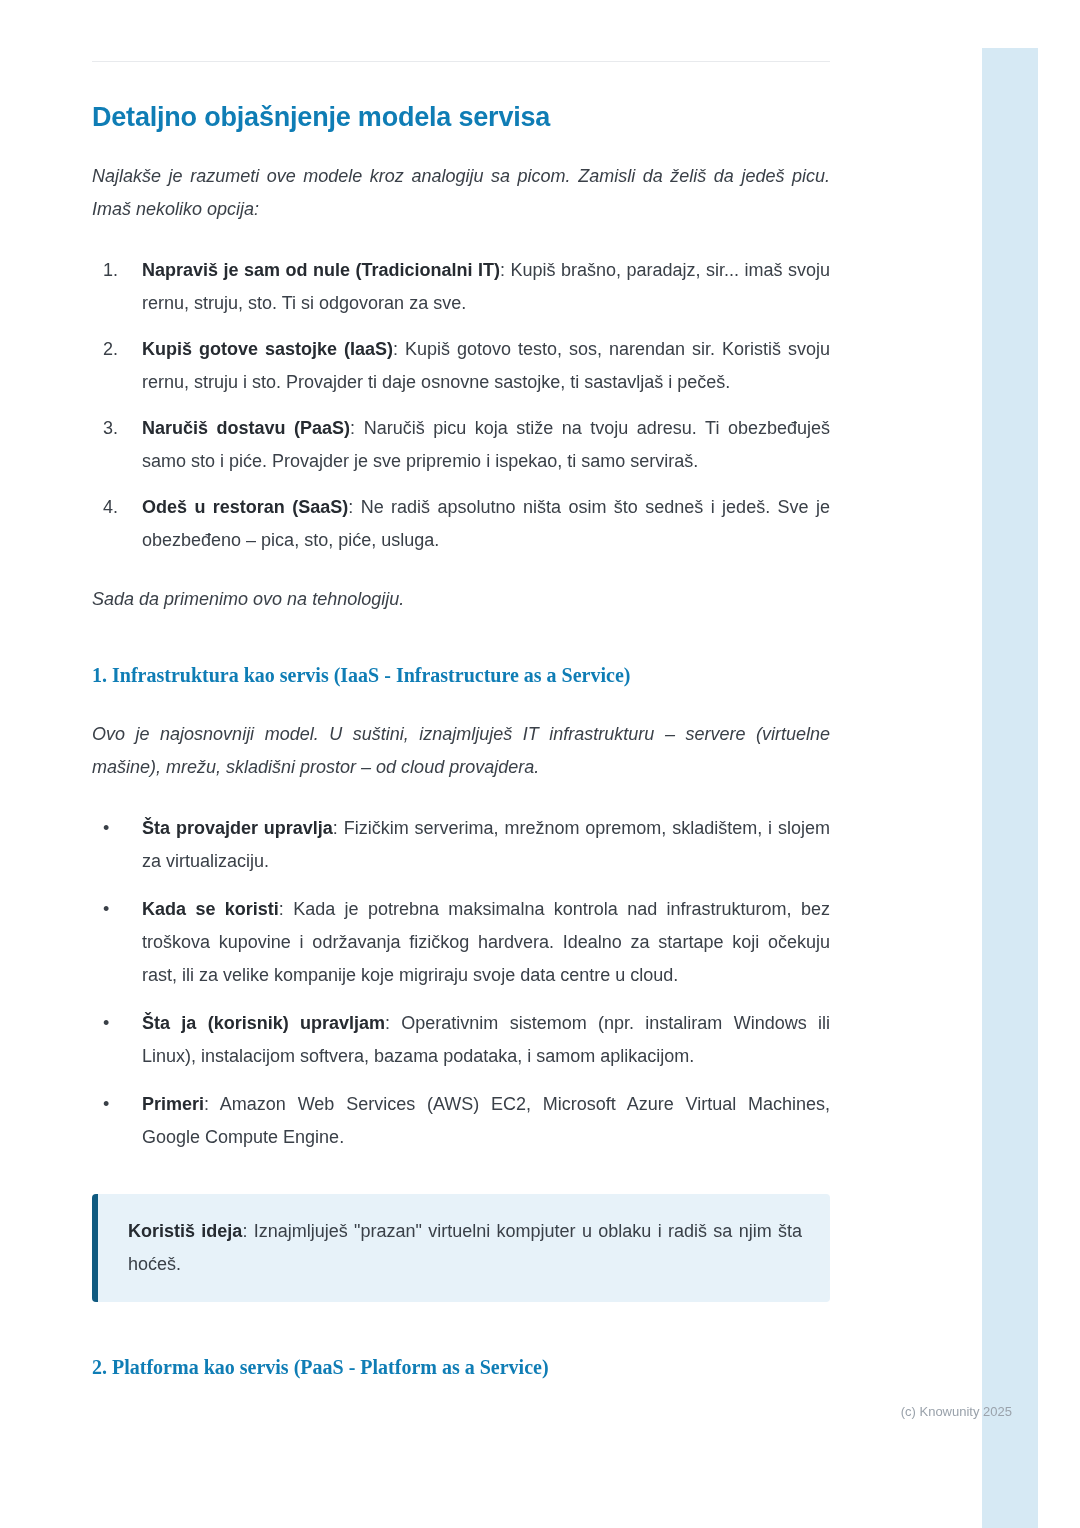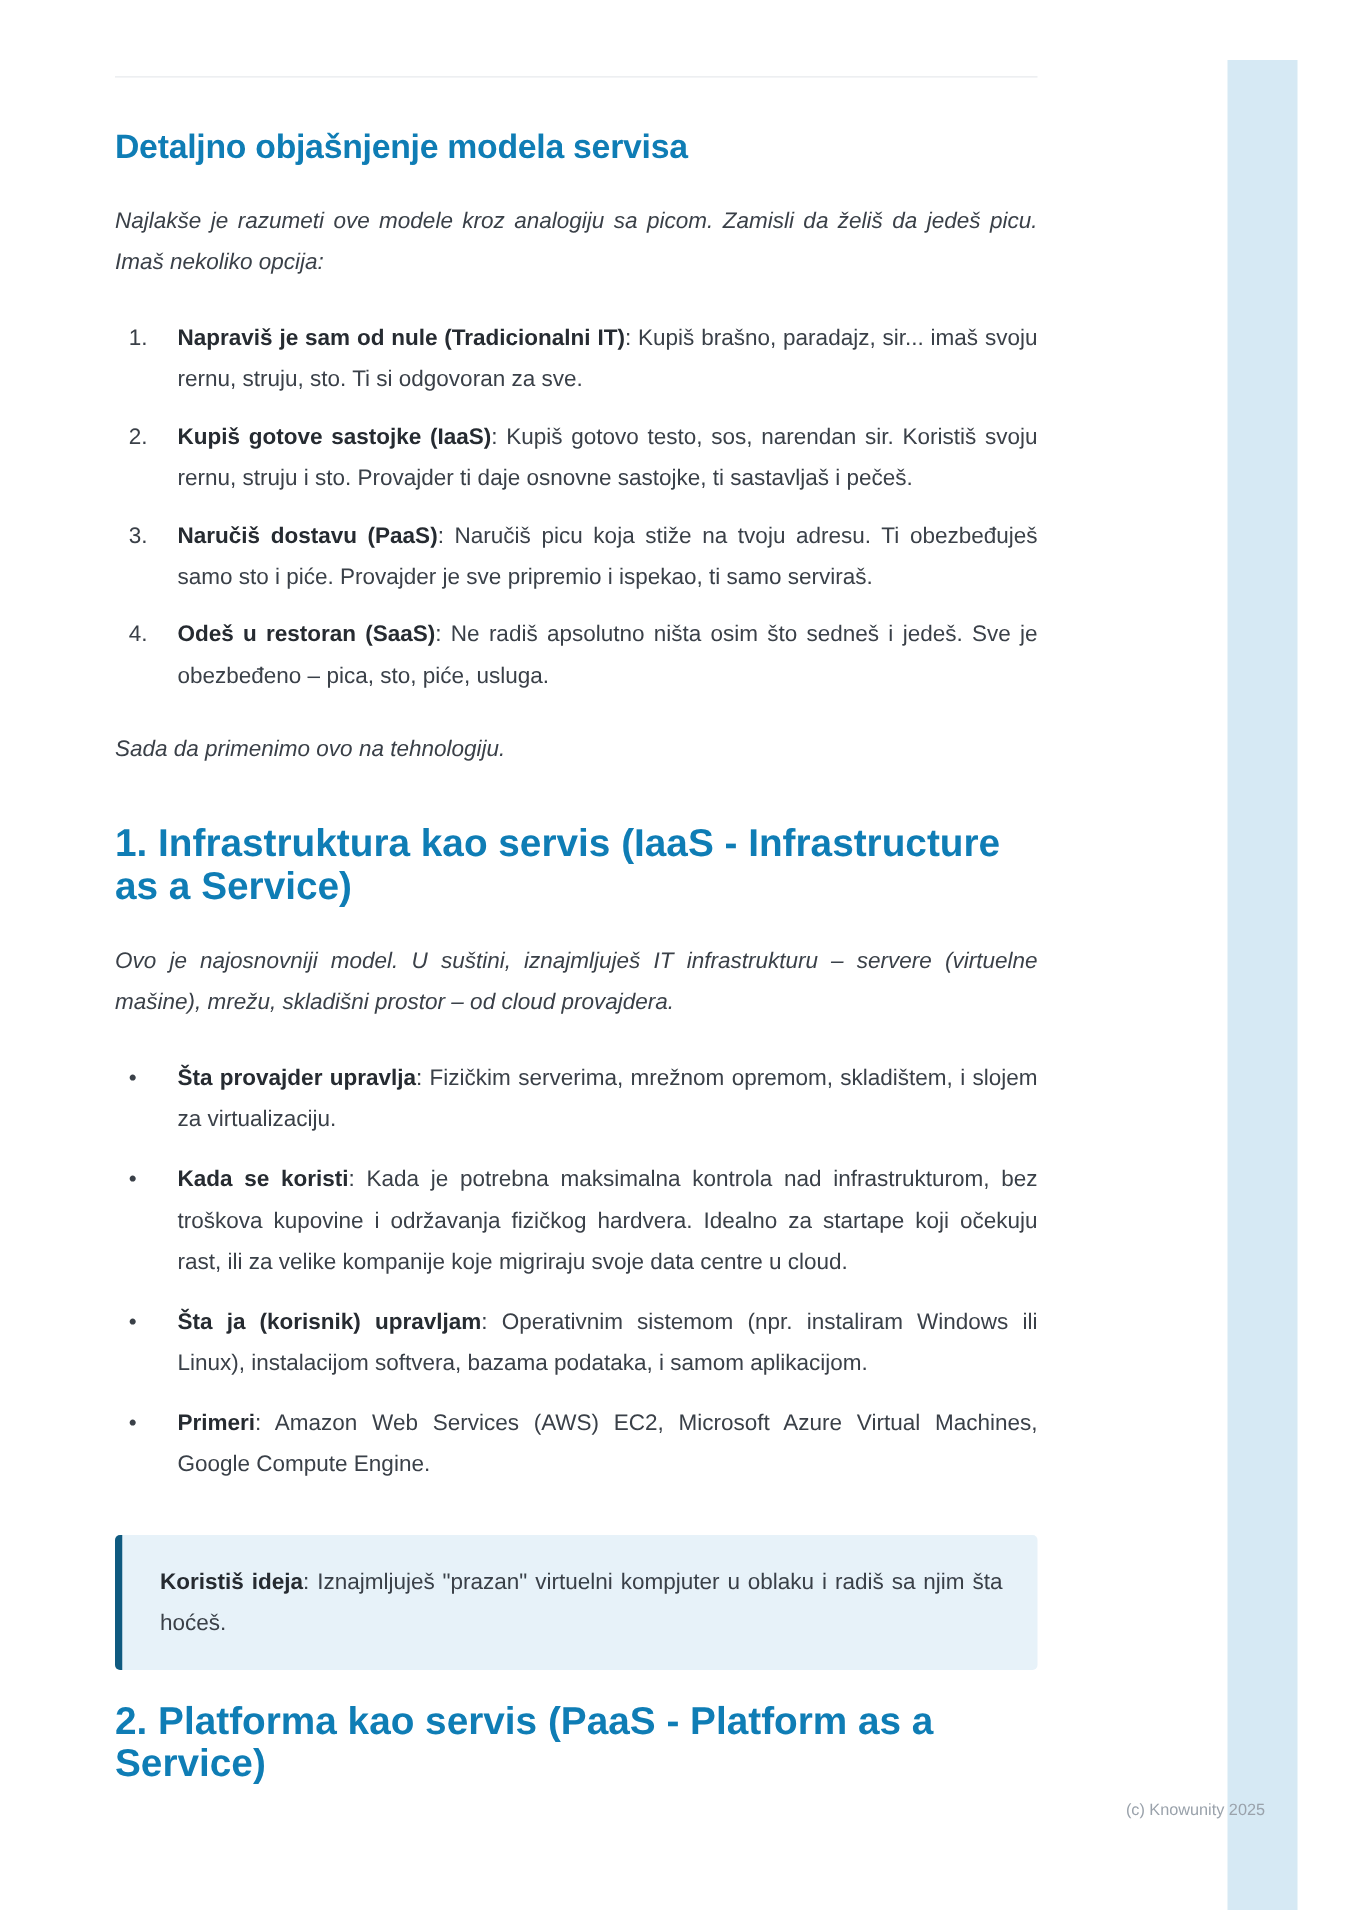--- a/index.html
+++ b/index.html
@@ -13,28 +13,28 @@
   h1.title { margin-top:38px; font-size:27px; line-height:34px; font-weight:700; color:#0f7db5; letter-spacing:-0.2px; }
   .para { margin-top:26px; font-size:18px; line-height:33px; text-align:justify;font-style:italic; }
   b { color:#262b31; font-weight:700; }
   ol.numlist, ul.bullist { list-style:none; margin-top:28px; margin-left:11px; }
   ol.numlist li, ul.bullist li { display:flex; margin-bottom:13px; font-size:18px; line-height:33px; }
   ul.bullist li { margin-bottom:15px; }
   .num { flex:0 0 23px; width:23px; color:#3a4048; }
   .bdot { flex:0 0 23px; width:23px; }
   .bdot::before { content:"•"; }
   .li-body { flex:1; text-align:justify;margin-left:16px; }
-  h2.h2 { margin-top:42px; font-size:31px; line-height:34px; font-weight:700; color:#0f7db5; }
-  h2.h2-bottom { margin-top:24px; }
+  h2.h2 { margin-top:42px; font-size:20px; line-height:34px; font-weight:700; color:#0f7db5;font-family:Liberation Serif, serif; }
+  h2.h2-bottom { margin-top:48px; }
   .callout {
     margin-top:40px; background:#e7f2f9; border-left:6px solid #0f5a80; border-radius:4px;
     padding:21px 28px 21px 30px; font-size:18px; line-height:33px; text-align:justify;
   }
   .sidebar { position:absolute; left:982px; top:48px; width:56px; height:1480px; background:#d6e9f4; }
-  .watermark { position:absolute; right:68px; top:1440px; font-size:13px; color:#9aa2ab; z-index:2; }
+  .watermark { position:absolute; right:68px; top:1404px; font-size:13px; color:#9aa2ab; z-index:2; }
 </style>
 </head>
 <body>
 
 <div class="page">
 
   <div class="sidebar"></div>
   <div class="watermark">(c) Knowunity 2025</div>
 
   <div class="content">

